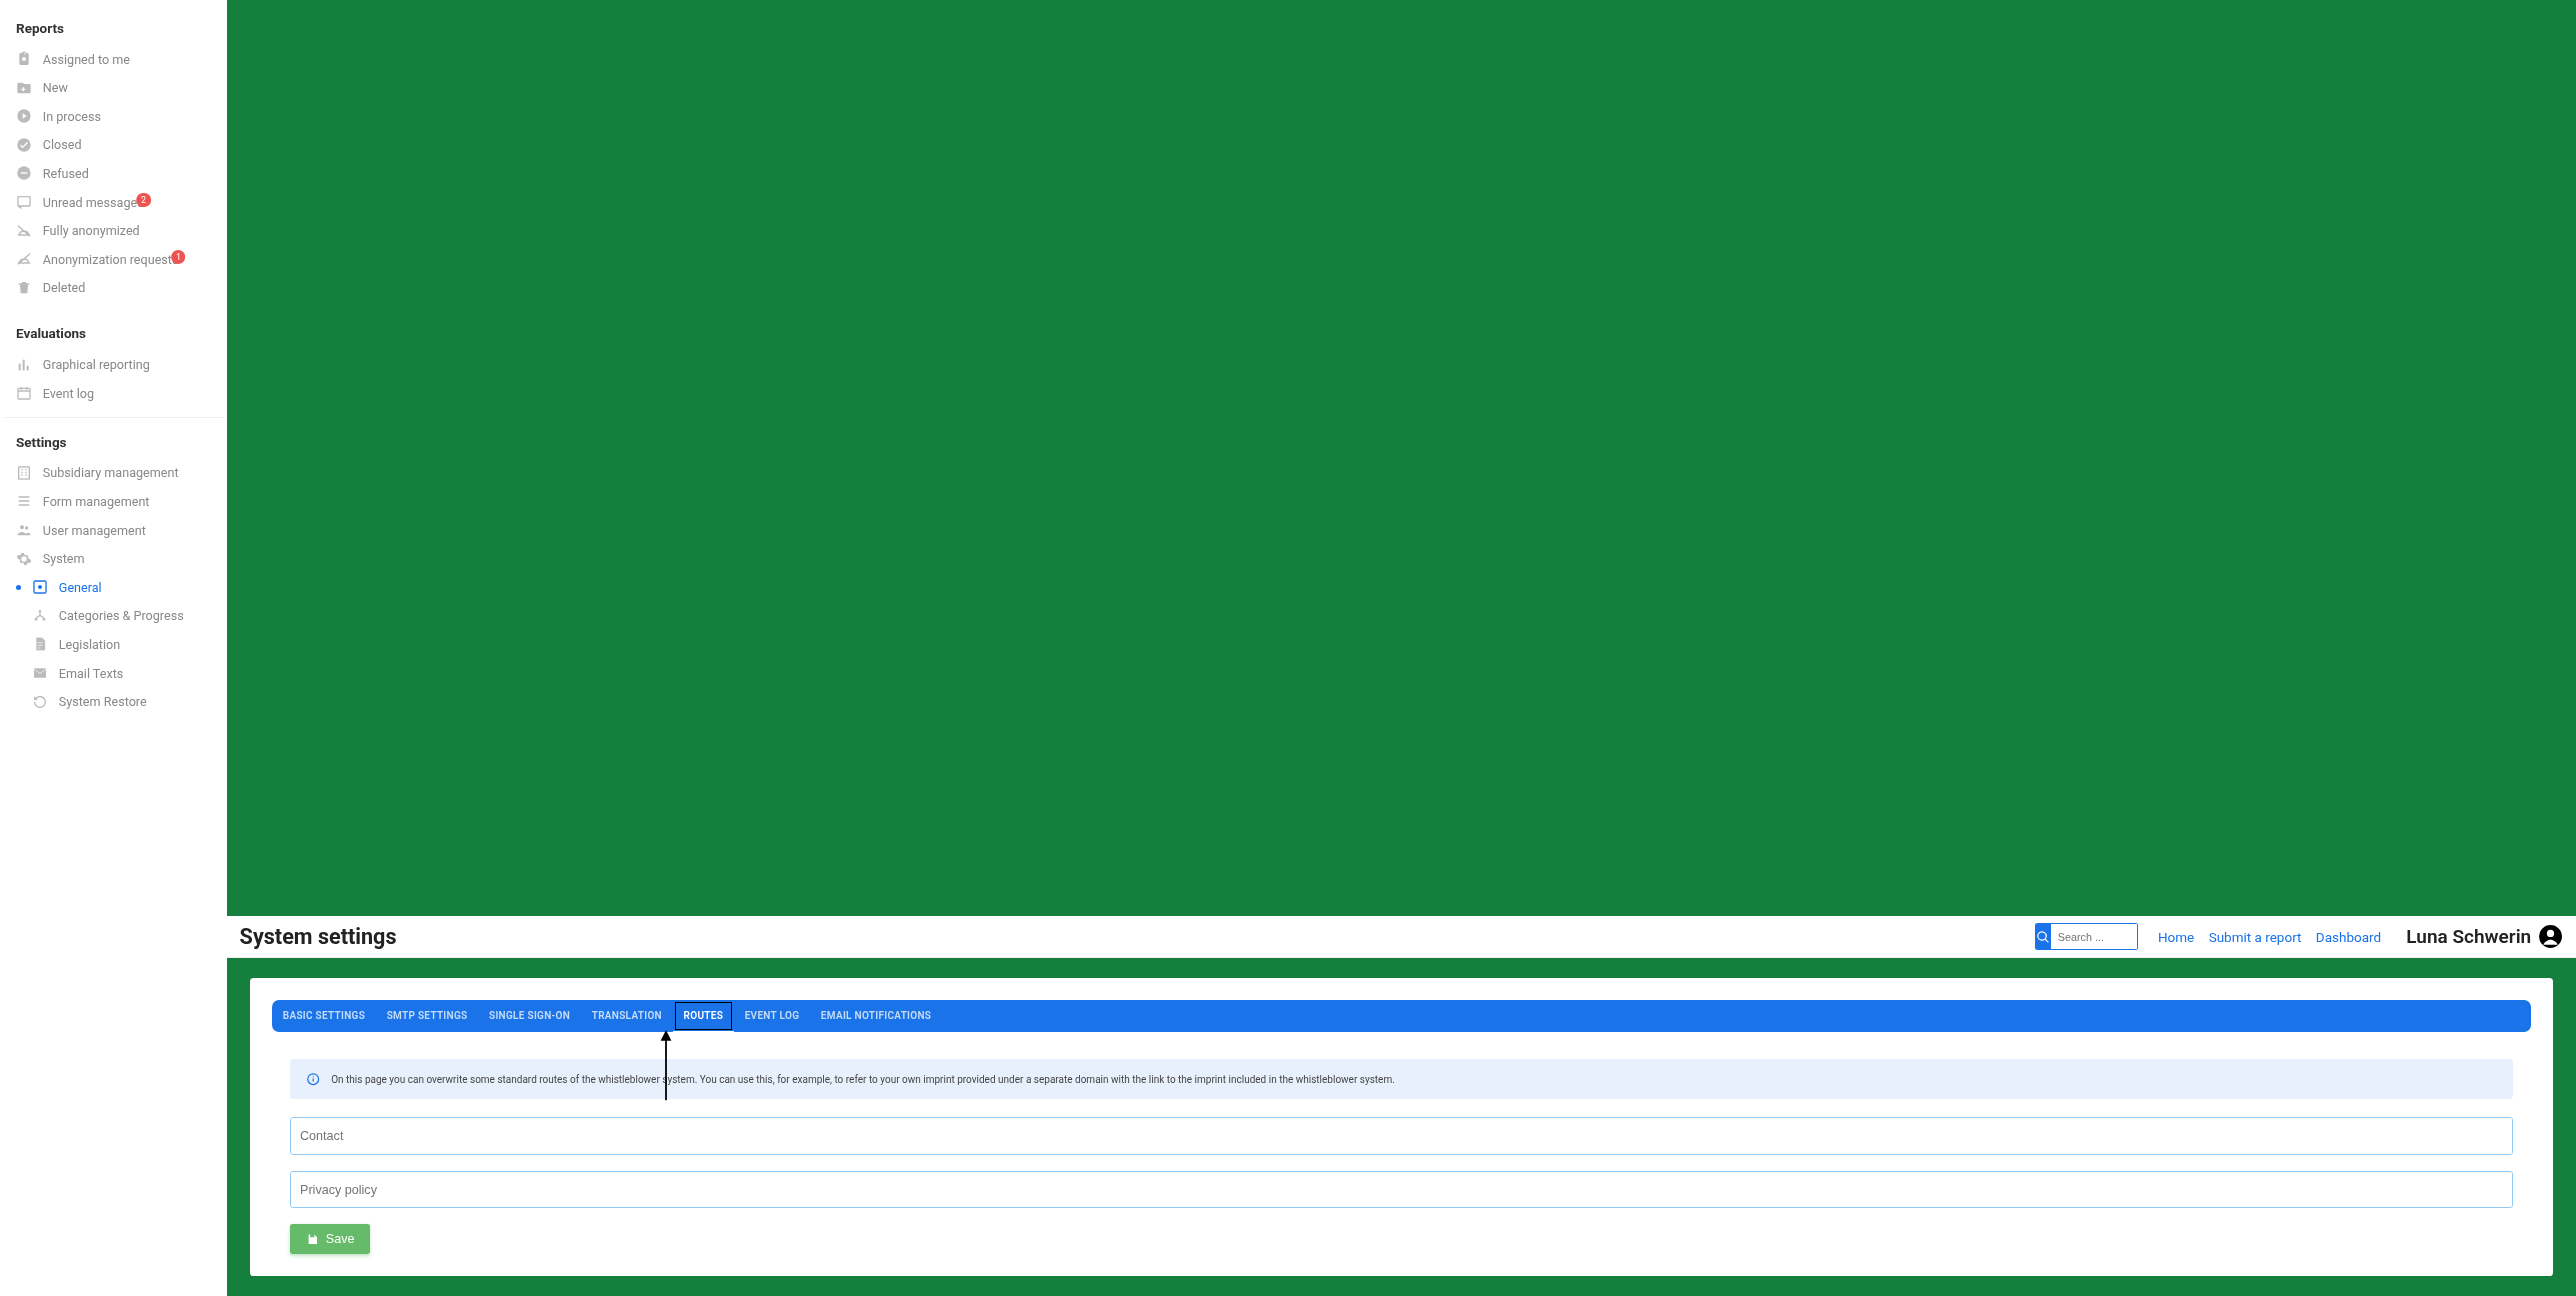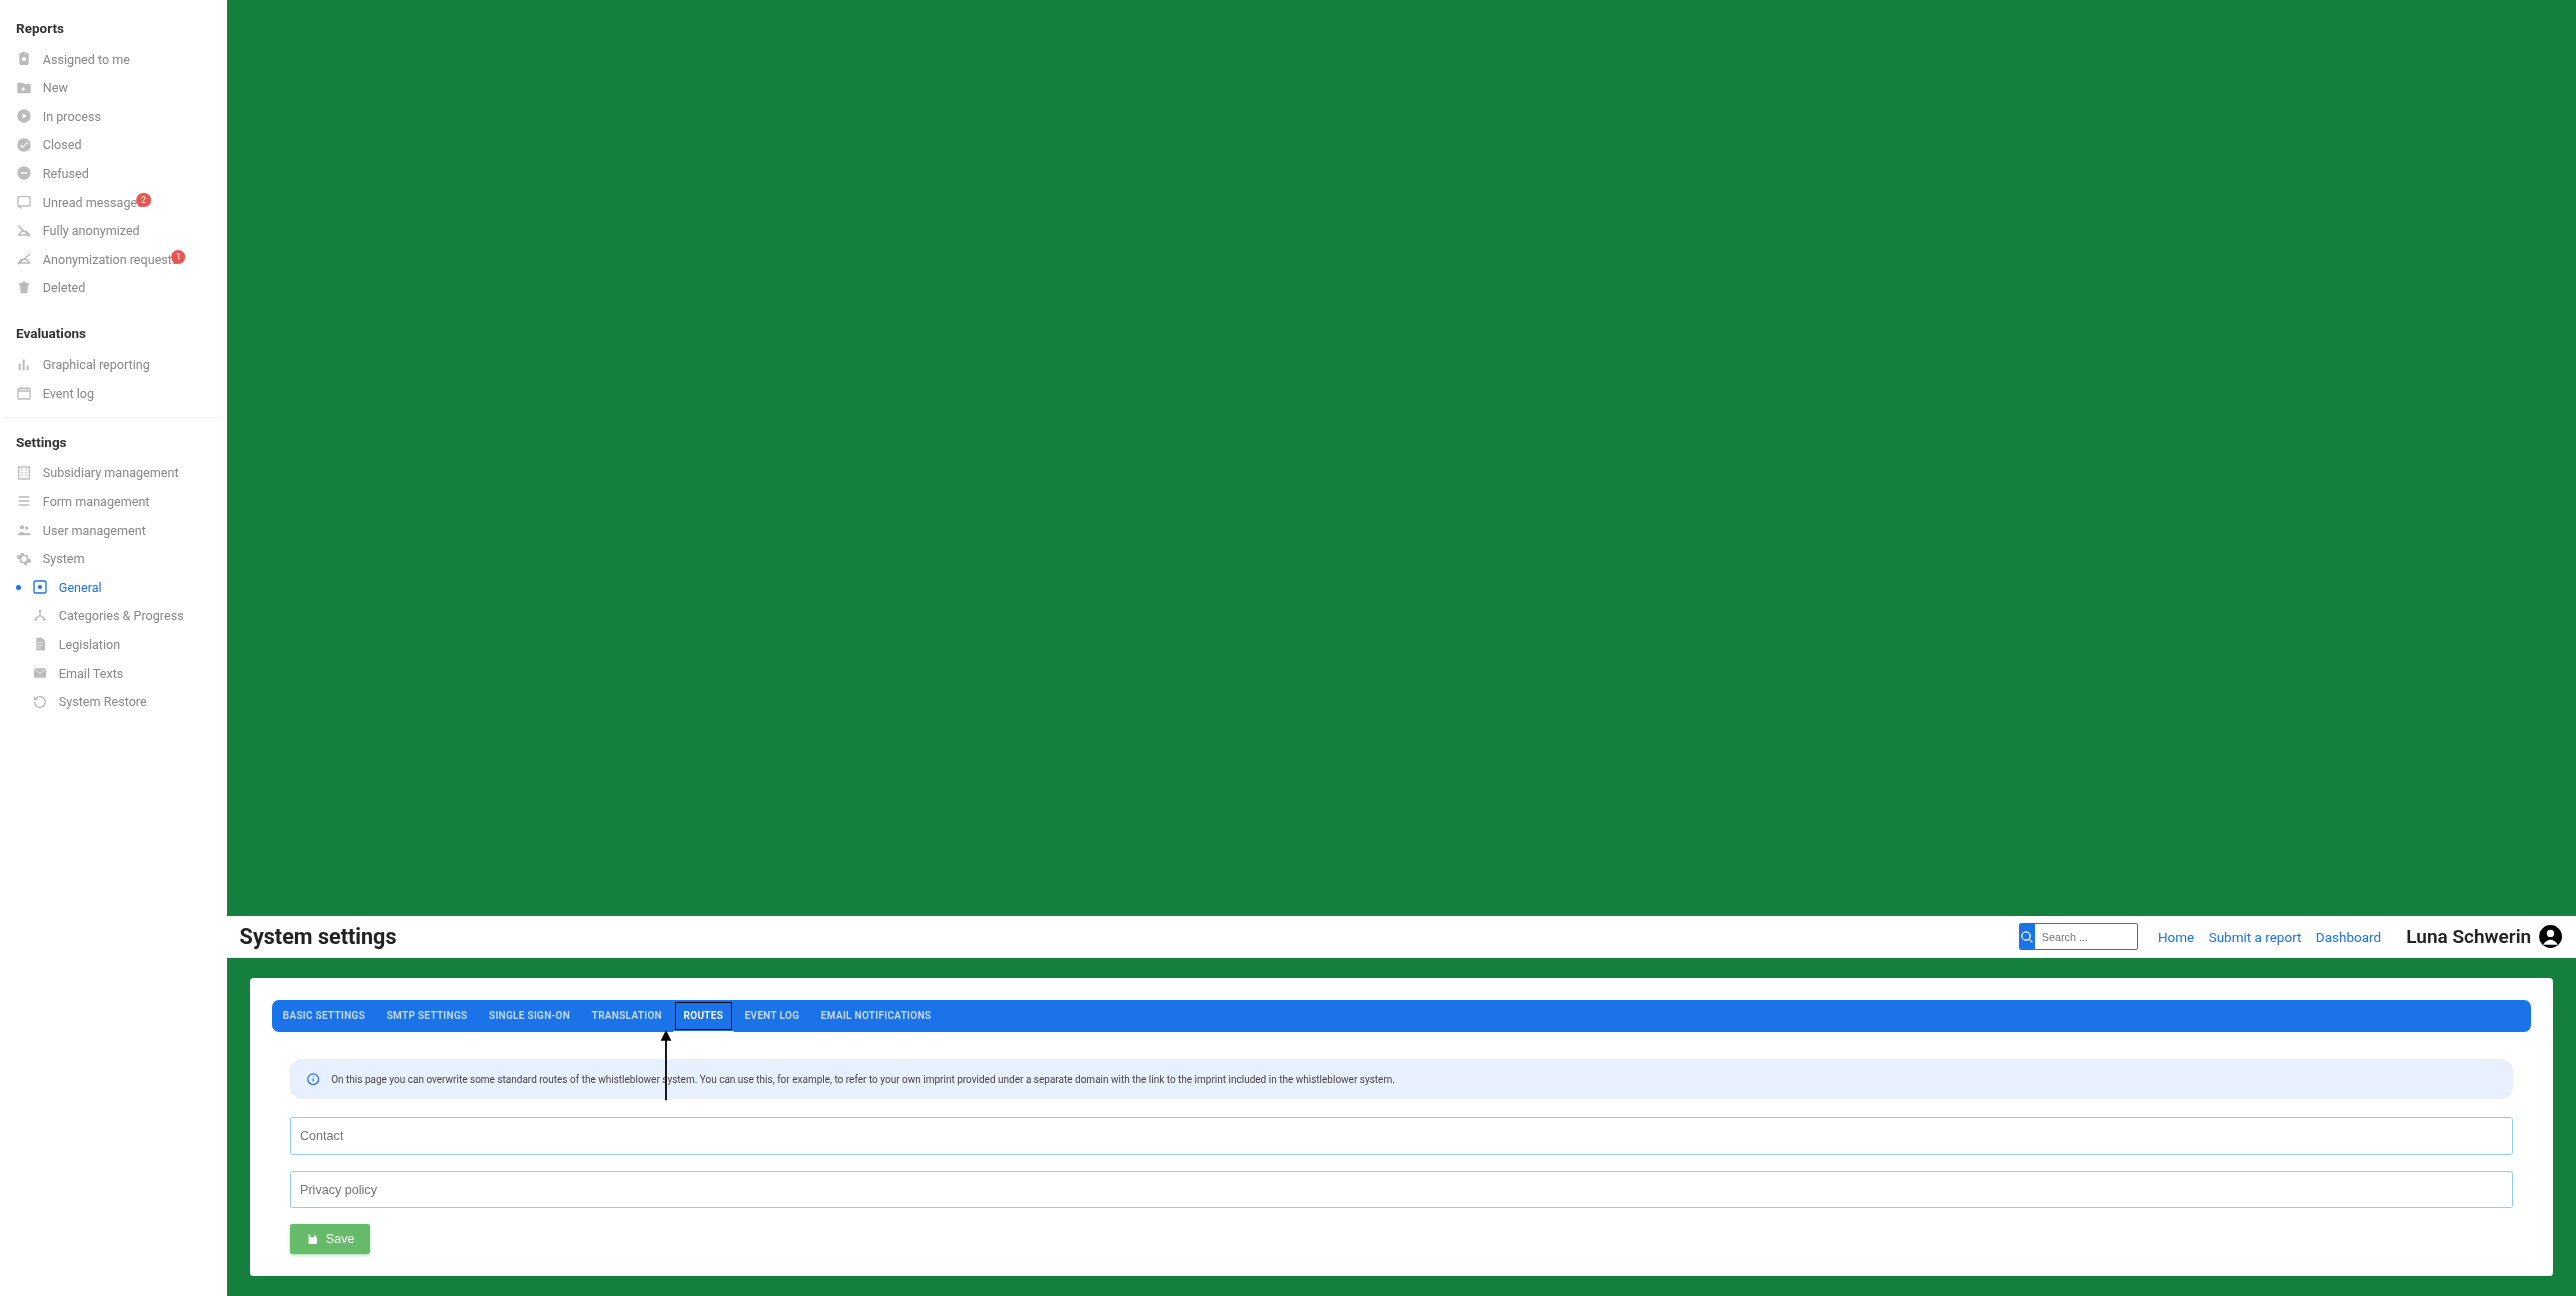--- a/index.html
+++ b/index.html
@@ -78,21 +78,21 @@
     color: #222;
     flex: 0 0 auto;
   }
   .top-spacer { flex: 1; }
   .searchbox {
     display: flex;
     align-items: center;
     border: 1.8px solid #1a73e8;
     border-radius: 1.8px;
     height: 27px;
-    width: 119px;
+    width: 103px;
     overflow: hidden;
     margin-right: 12.6px;
   }
   .searchbox .sbtn {
     width: 25px; height: 100%;
     background: #1a73e8;
     display: flex; align-items: center; justify-content: center;
     color: #fff;
   }
   .searchbox input {
@@ -155,21 +155,21 @@
   }
   .arrow-annot {
     position: absolute;
     left: 407px;
     top: 52px;
     pointer-events: none;
   }
 
   .info-banner {
     background: #e8f0fe;
-    border-radius: 12px;
+    border-radius: 4px;
     margin: 27px 18px 18px 18px;
     padding: 12.6px 16px;
     display: flex;
     align-items: flex-start;
     color: #444;
     font-size: 10px;
     line-height: 1.5;
   }
   .info-banner .info-ic {
     width: 14.4px; height: 14.4px; margin-right: 10.8px; flex-shrink: 0;

